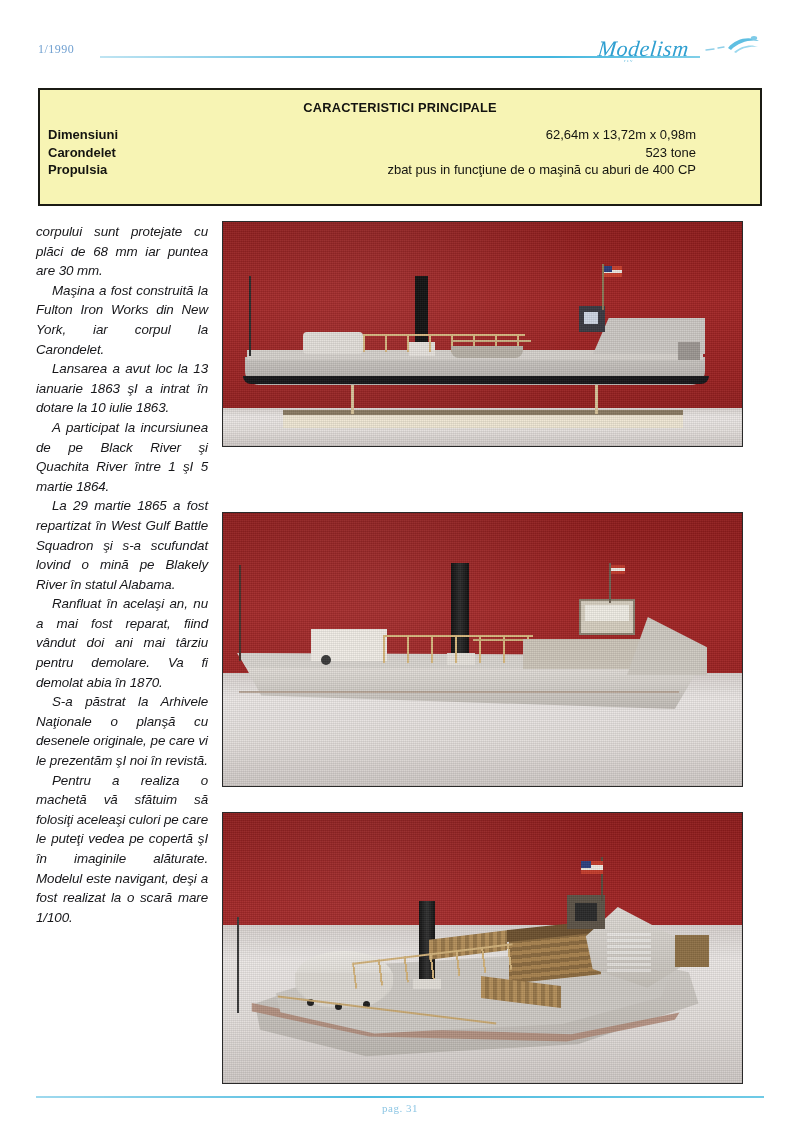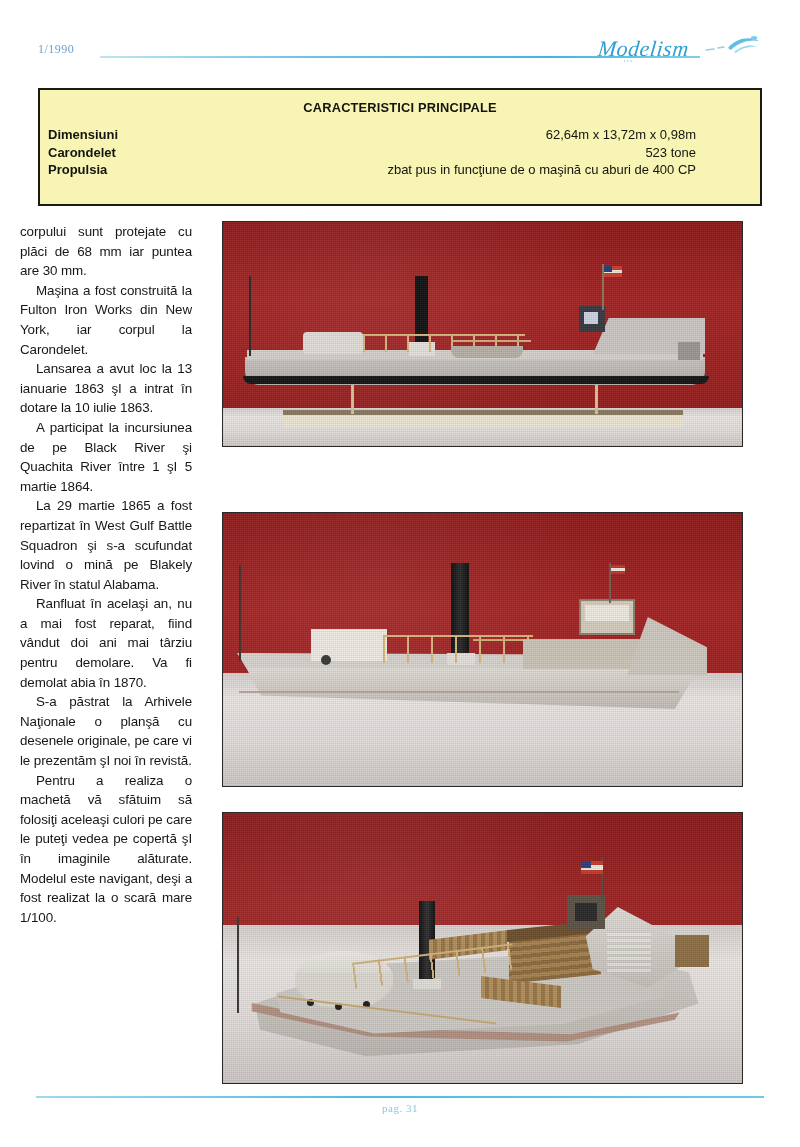--- a/index.html
+++ b/index.html
@@ -63,22 +63,23 @@
     width:200px;flex:0 0 200px;
     font-size:13px;font-weight:bold;color:#141410;
   }
   .spec-value{
     flex:1;text-align:right;
     font-size:13px;color:#141410;padding-right:42px;
   }
 
   
   .col-text{
-    position:absolute;left:20px;top:222px;
+    position:absolute;left:36px;top:222px;
     width:172px;
+    font-style:italic;
   }
   .col-text p{
     margin:0;
     text-align:justify;
     text-indent:16px;
     font-size:13.4px;
     line-height:19.6px;
     letter-spacing:-.1px;
     color:#17171a;
     font-family:"Liberation Sans",sans-serif;

